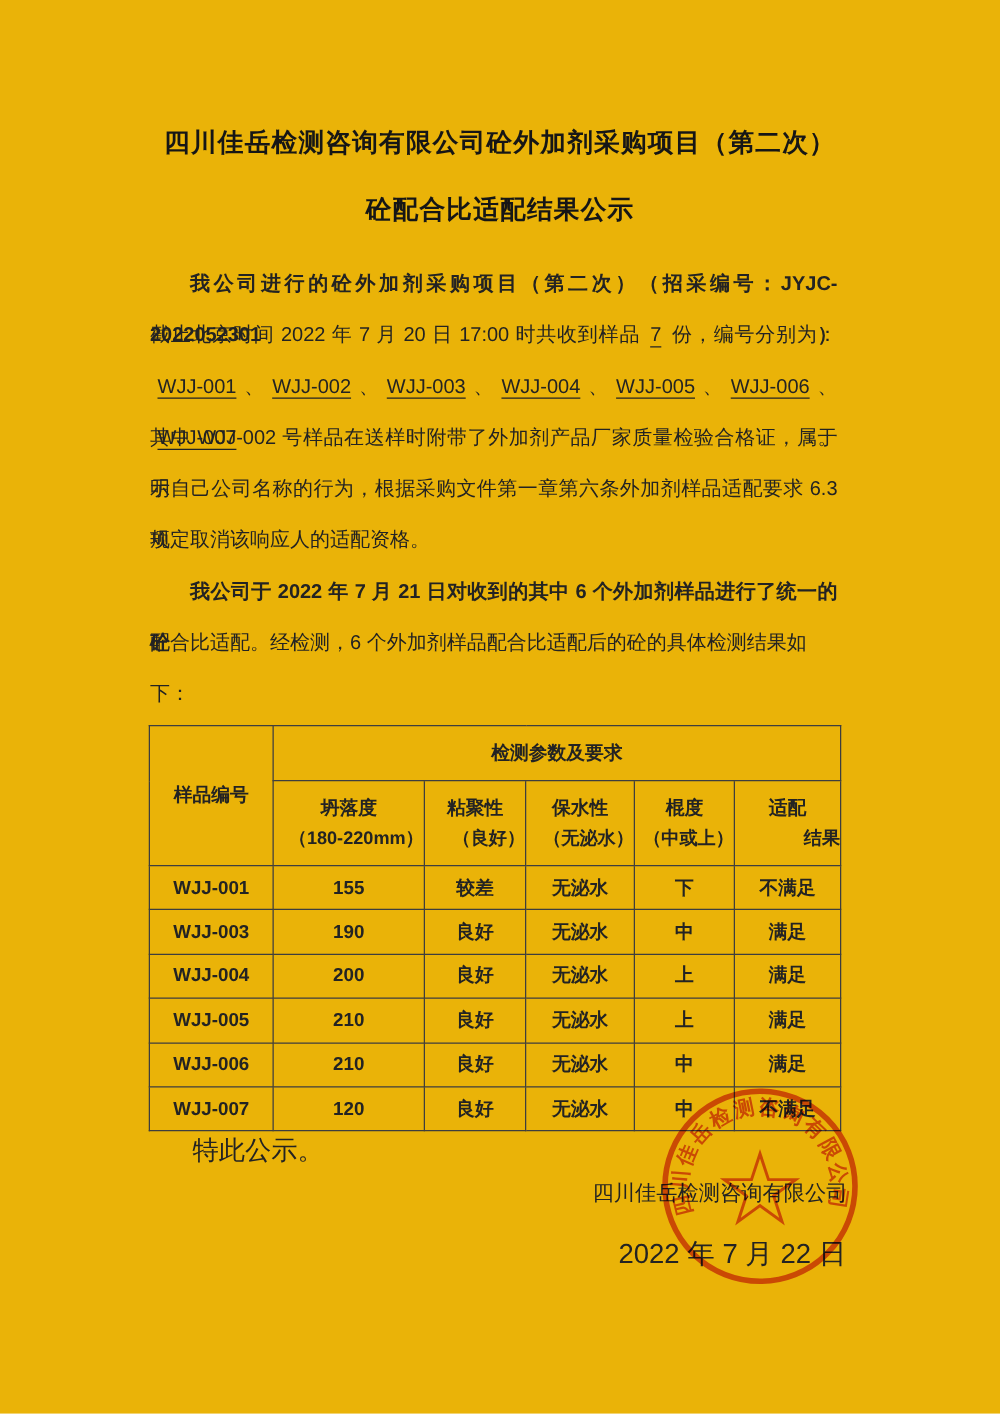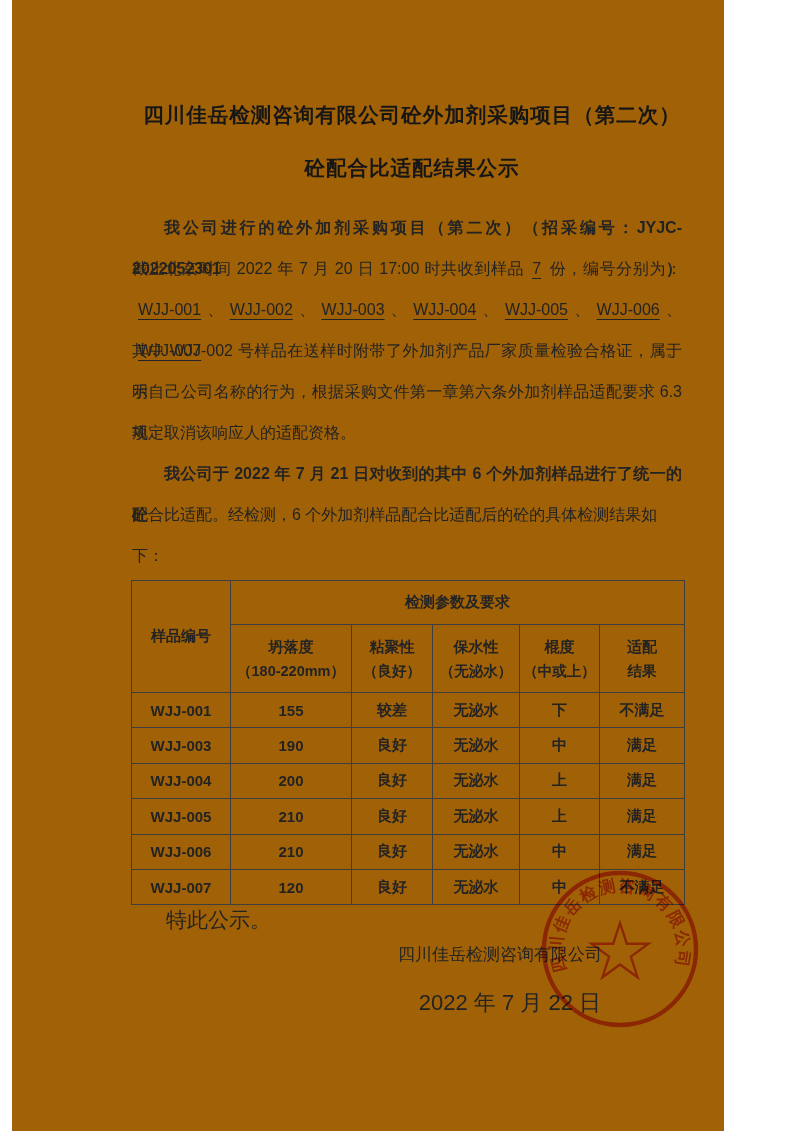--- a/index.html
+++ b/index.html
@@ -1,24 +1,23 @@
 <!DOCTYPE html>
 <html><head>
 <meta charset="utf-8">
 <style>
   html,body { margin:0; padding:0; background:#ffffff; }
   .page {
     position: relative;
-    width: 712px;
+    width: 800px;
     height: 1131px;
-    background: #a16207;
+    background: #eab308;
     font-family: "Liberation Sans", sans-serif;
     color: #222;
     overflow: hidden;
-    margin-left: 12px;
   }
   .title-block {
     position: absolute;
     top: 88px; left: 0; width: 800px;
     text-align: center;
     font-size: 20.5px;
     font-weight: bold;
     color: #161616;
     letter-spacing: 1px;
   }
@@ -50,21 +49,21 @@
   table.results td, table.results th {
     border: 1.6px solid #3e3e3e;
     text-align: center;
     vertical-align: middle;
     font-weight: bold;
     padding: 0;
   }
   tr.group-row { height: 44px; }
   tr.sub-row { height: 68px; }
   .sub-l1 { line-height: 25px; }
-  .sub-l2 { line-height: 25px; font-size: 14.5px; }
+  .sub-l2 { line-height: 25px; font-size: 14.5px; text-align: right; }
   .closing {
     position: absolute;
     left: 154px; top: 906px;
     font-size: 21px; color: #232323;
   }
   .sig-company {
     position: absolute;
     right: 122px; top: 943px;
     font-size: 17px; color: #232323;
   }

